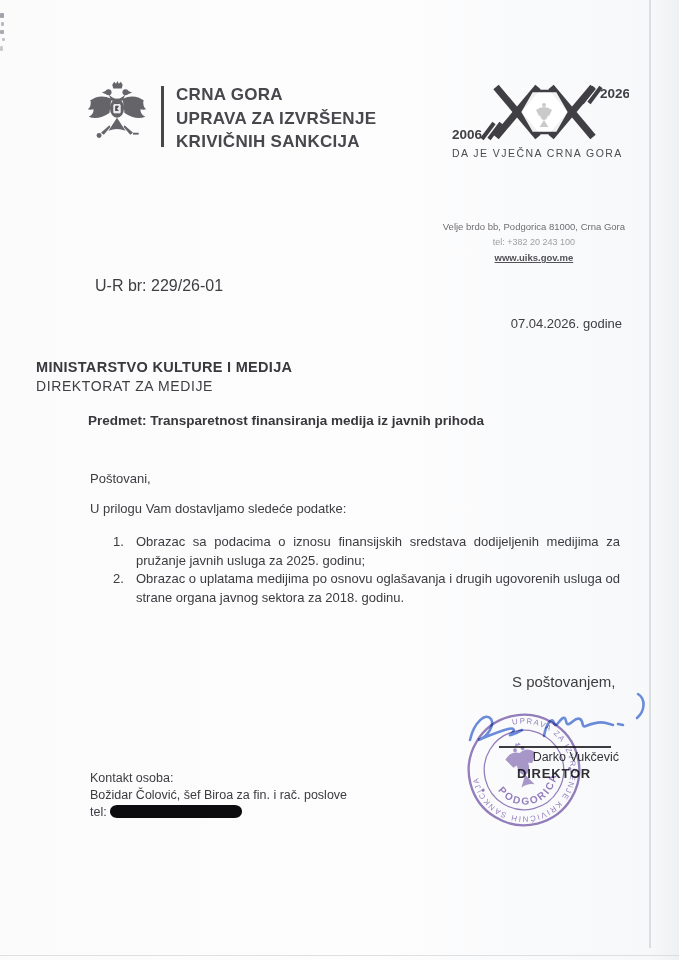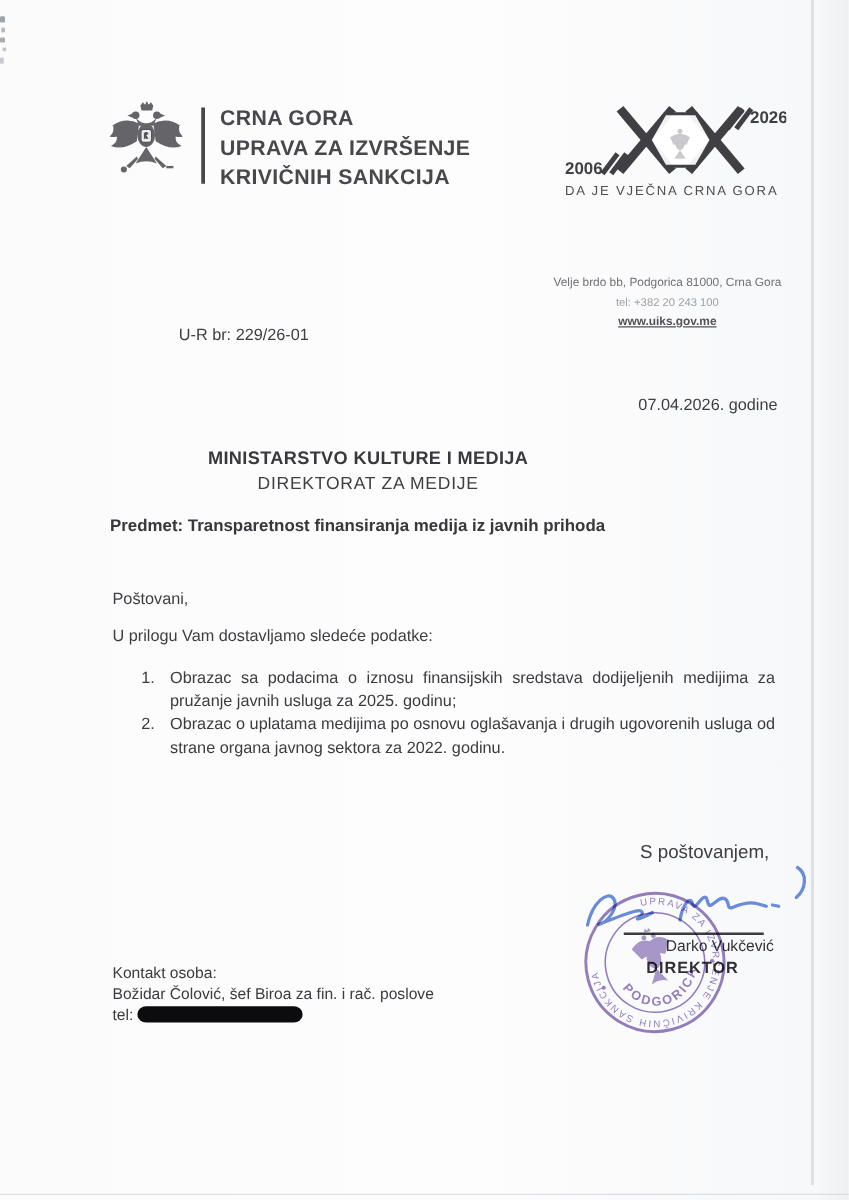--- a/index.html
+++ b/index.html
@@ -17,23 +17,23 @@
   
   .org-sep{left:161px;top:86px;width:2.5px;height:61px;background:#46464b;}
   .org-text{left:176px;top:83px;font-size:17px;font-weight:600;color:#47474c;line-height:23.5px;letter-spacing:.3px;}
   .logo-box{left:452px;top:82px;width:177px;}
   .slogan{left:452px;top:147px;width:177px;font-size:10.5px;letter-spacing:1.45px;color:#4c4c51;white-space:nowrap;}
   
   .addr{right:54px;top:219px;text-align:center;line-height:15.5px;}
   .addr .a1{font-size:9.5px;color:#6e6e73;}
   .addr .a2{font-size:9px;color:#9fa0a4;}
   .addr .a4{font-size:9.5px;color:#515156;font-weight:bold;text-decoration:underline;}
-  .refno{left:95px;top:260px;font-size:13px;margin-left:48px;}
+  .refno{left:95px;top:277px;font-size:16px;}
   .date{right:57px;top:316px;font-size:13px;}
-  .addressee{left:0;top:358px;width:553px;text-align:center;padding-left:36px;box-sizing:border-box;line-height:18.5px;}
+  .addressee{left:0;top:358px;width:553px;text-align:left;padding-left:36px;box-sizing:border-box;line-height:18.5px;}
   .addressee .l1{font-weight:bold;font-size:14.5px;letter-spacing:.3px;color:#38383d;}
   .addressee .l2{font-size:14px;letter-spacing:.6px;color:#3e3e43;}
   .subject{left:88px;top:413px;font-size:13.5px;font-weight:bold;color:#37373c;}
   .salut{left:90px;top:471px;font-size:13px;}
   .intro{left:90px;top:501px;font-size:13px;}
   ol.items{left:113px;top:533px;width:507px;margin:0;padding:0;list-style:none;counter-reset:it;}
   ol.items li{counter-increment:it;position:relative;padding-left:23px;font-size:13px;line-height:18.5px;text-align:justify;color:#3b3b40;}
   ol.items li::before{content:counter(it) ".";position:absolute;left:0;top:0;}
   
   .regards{left:512px;top:673px;font-size:15px;}
@@ -124,21 +124,21 @@
   <div class="l1">MINISTARSTVO KULTURE I MEDIJA</div>
   <div class="l2">DIREKTORAT ZA MEDIJE</div>
 </div>
 
 <div class="abs subject">Predmet: Transparetnost finansiranja medija iz javnih prihoda</div>
 
 <div class="abs salut">Poštovani,</div>
 <div class="abs intro">U prilogu Vam dostavljamo sledeće podatke:</div>
 <ol class="abs items">
   <li><span>Obrazac sa podacima o iznosu finansijskih sredstava dodijeljenih medijima za pružanje javnih usluga za 2025. godinu;</span></li>
-  <li><span>Obrazac o uplatama medijima po osnovu oglašavanja i drugih ugovorenih usluga od strane organa javnog sektora za 2022. godinu.</span></li>
+  <li><span>Obrazac o uplatama medijima po osnovu oglašavanja i drugih ugovorenih usluga od strane organa javnog sektora za 2018. godinu.</span></li>
 </ol>
 
 <div class="abs regards">S poštovanjem,</div>
 <div class="abs sig-line"></div>
 <div class="abs signer-name">Darko Vukčević</div>
 <div class="abs signer-title">DIREKTOR</div>
 
 <svg class="abs signature-svg" width="205" height="62" viewBox="0 0 205 62">
   <g fill="none" stroke="#5e82d6" stroke-width="2.6" stroke-linecap="round" opacity="0.92">
     <path d="M18 52 C22 34 34 24 39 31 C43 37 35 50 26 52 C36 48 48 43 56 41 C62 39.5 64 42 59 46 C55 49 63 46 70 42"></path>

